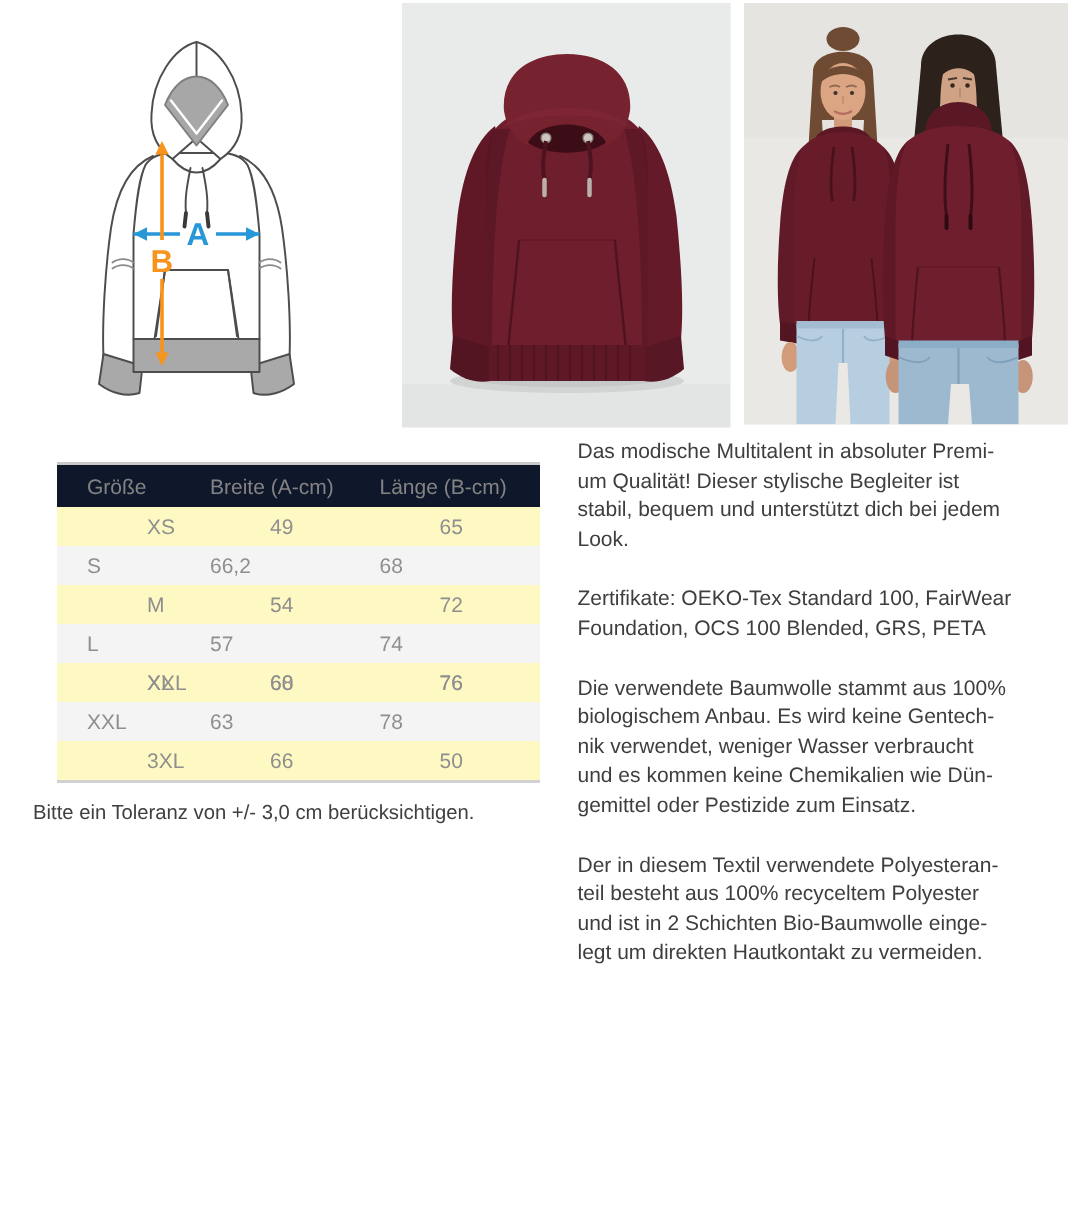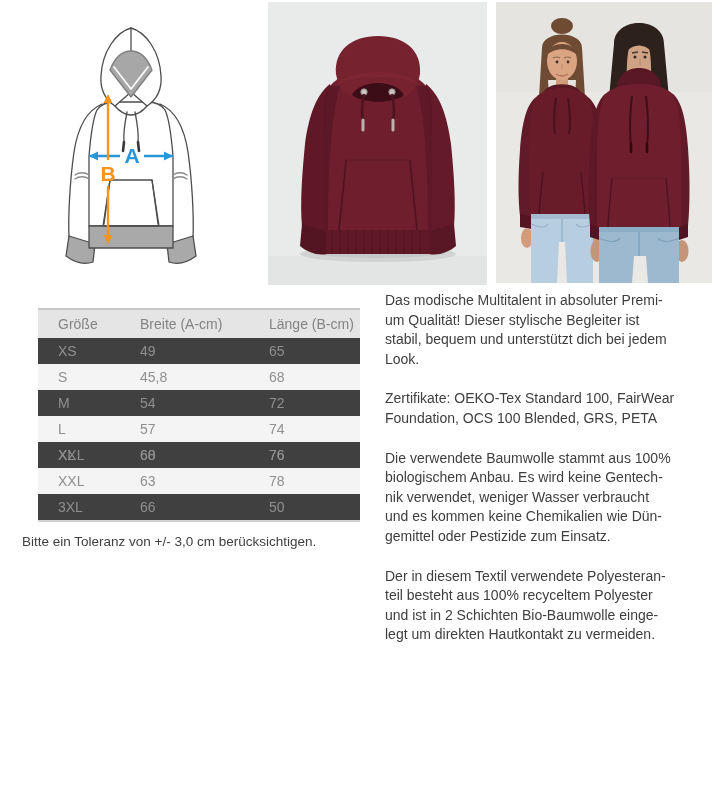--- a/index.html
+++ b/index.html
@@ -8,26 +8,26 @@
   .panel{position:absolute;overflow:hidden;}
   #diagram-panel{left:30px;top:10px;width:230px;height:266px;background:#ffffff;}
   #product-panel{left:268px;top:2px;width:219px;height:283px;background:#e9eaea;}
   #models-panel{left:496px;top:2px;width:216px;height:281px;background:#eae8e5;}
 
   
   .size-table{position:absolute;left:38px;top:308px;width:322px;
               border-top:2px solid #c9c9c9;border-bottom:2px solid #d2d2d2;
               font-size:14px;color:#8f8f8f;}
   .t-row{display:flex;align-items:center;height:26px;}
-  .t-head{height:28px;background:#e5e5e5;color:#838383;}
-  .t-row.odd{background:#404040;}
+  .t-head{height:28px;background:#0f172a;color:#838383;}
+  .t-row.odd{background:#fef9c3;padding-left:40px;}
   .t-row.even{background:#f4f4f4;}
   .c1{width:102px;padding-left:20px;box-sizing:border-box;}
   .c2{width:113px;}
-  .c3{flex:1;margin-left:16px;}
+  .c3{flex:1;}
   .cellwrap{position:relative;display:inline-block;}
   .ghost{position:absolute;left:0;top:0;white-space:nowrap;}
 
   .tolerance{position:absolute;left:22px;top:534px;font-size:13.5px;color:#3f3f3f;}
 
   
   .description{position:absolute;left:385px;top:291px;width:334px;
                font-size:14px;line-height:19.6px;color:#3e3e3e;}
   .description p{margin:0 0 20px 0;white-space:pre-wrap;}
   .description p:last-child{margin-bottom:0;}
@@ -198,21 +198,21 @@
       <div class="c2">Breite (A-cm)</div>
       <div class="c3">Länge (B-cm)</div>
     </div>
     <div class="t-row odd">
       <div class="c1">XS</div>
       <div class="c2">49</div>
       <div class="c3">65</div>
     </div>
     <div class="t-row even">
       <div class="c1">S</div>
-      <div class="c2">45,8</div>
+      <div class="c2">66,2</div>
       <div class="c3">68</div>
     </div>
     <div class="t-row odd">
       <div class="c1">M</div>
       <div class="c2">54</div>
       <div class="c3">72</div>
     </div>
     <div class="t-row even">
       <div class="c1">L</div>
       <div class="c2">57</div>

